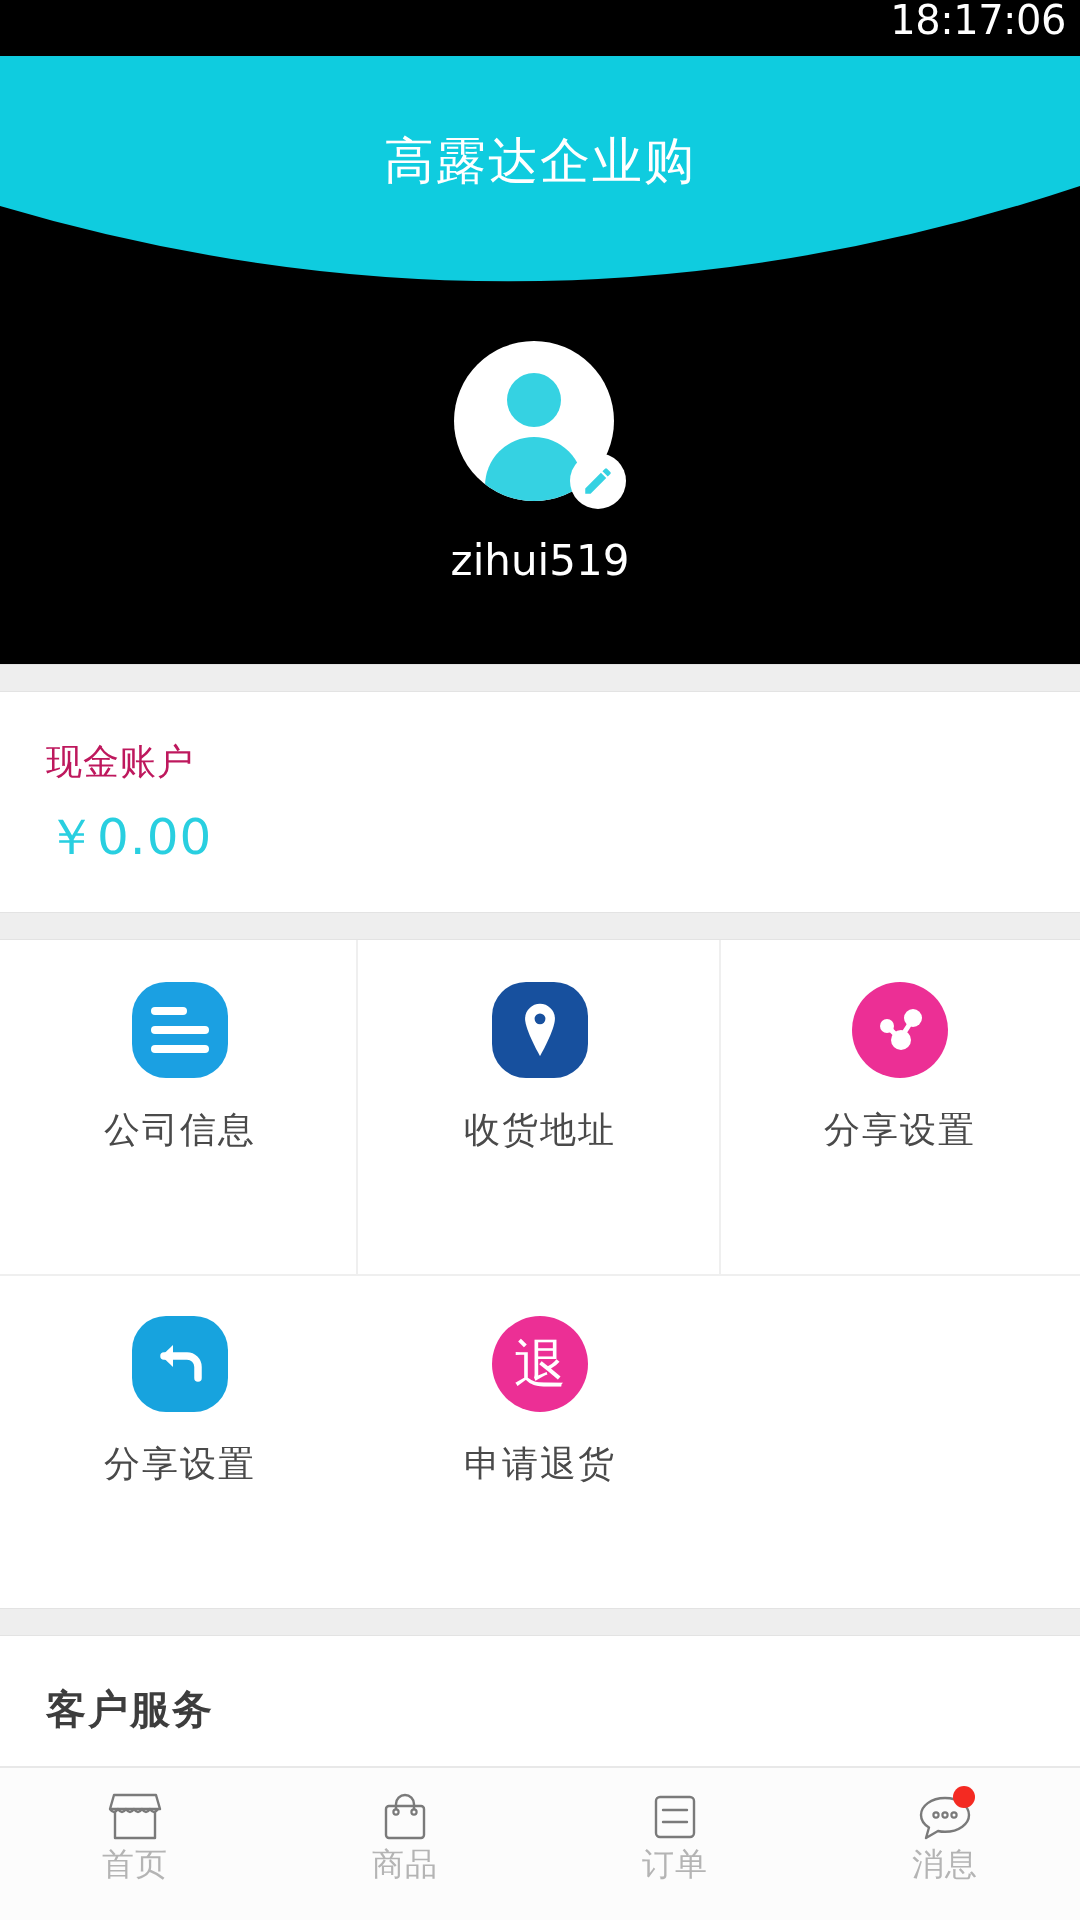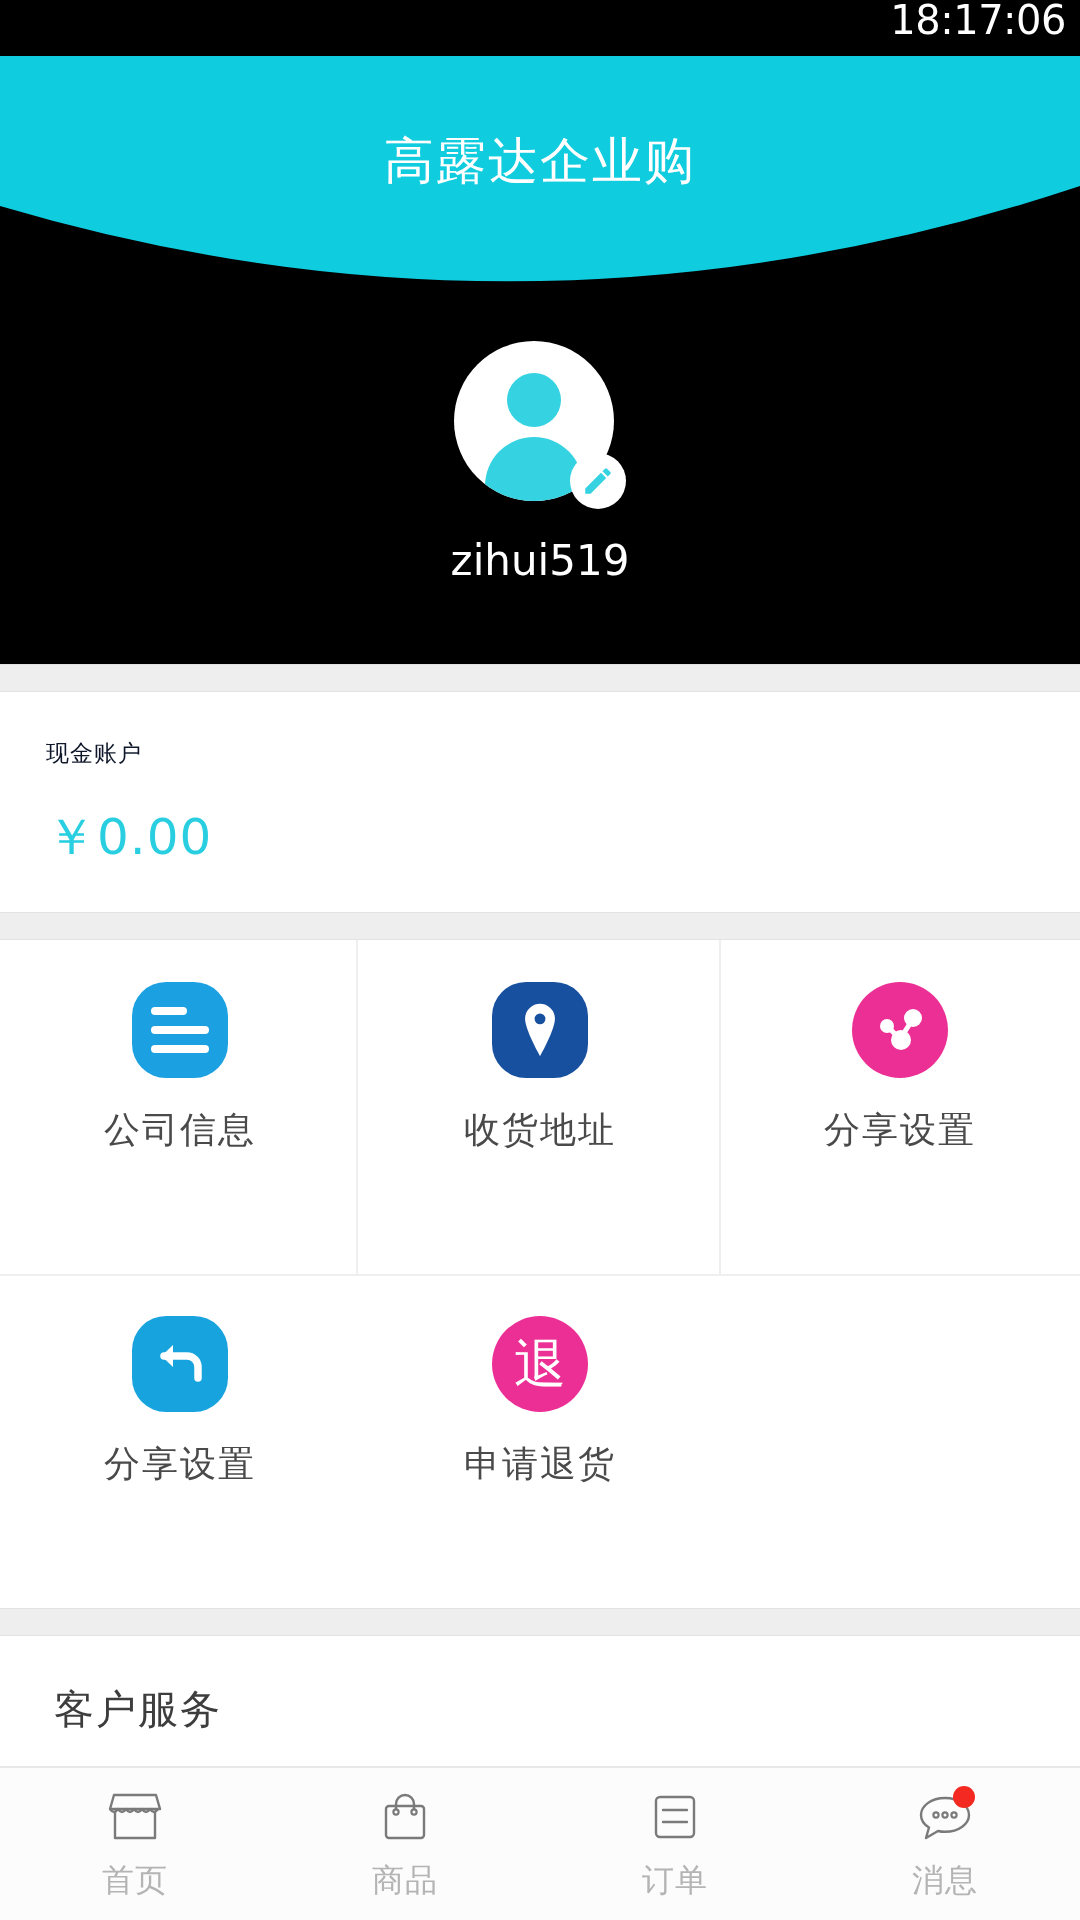--- a/index.html
+++ b/index.html
@@ -153,22 +153,22 @@
     left: 0;
     width: 1080px;
     height: 220px;
     background: #ffffff;
     padding-left: 46px;
   }
   .cash-label {
     position: absolute;
     top: 46px;
     left: 46px;
-    color: #0f172a;
-    font-size: 23px;
+    color: #be185d;
+    font-size: 36px;
     font-weight: 400;
     letter-spacing: 1px;
   }
   .cash-amount {
     position: absolute;
     top: 112px;
     left: 46px;
     color: #29cfe0;
     font-size: 50px;
     font-weight: 400;
@@ -285,23 +285,22 @@
     width: 1080px;
     height: 180px;
     background: #ffffff;
   }
   .cs-title {
     position: absolute;
     top: 46px;
     left: 46px;
     font-size: 40px;
     color: #3d3d3d;
-    font-weight: 400;
+    font-weight: 700;
     letter-spacing: 2px;
-    margin-left: 8px;
   }
 
   
   .tabbar {
     position: absolute;
     bottom: 0; left: 0;
     width: 1080px;
     height: 154px;
     background: #fcfcfc;
     border-top: 2px solid #e8e8e8;
@@ -319,21 +318,21 @@
   }
   .tab-icon {
     width: 64px;
     height: 62px;
     display: flex;
     align-items: center;
     justify-content: center;
     position: relative;
   }
   .tab-label {
-    margin-top: 16px;
+    margin-top: 0;
     font-size: 32px;
     color: #b4b4b4;
     letter-spacing: 1px;
     line-height: 1;
   }
   .tab.active .tab-label { color: #22cee0; }
 
   .badge-dot {
     position: absolute;
     top: 0px;

